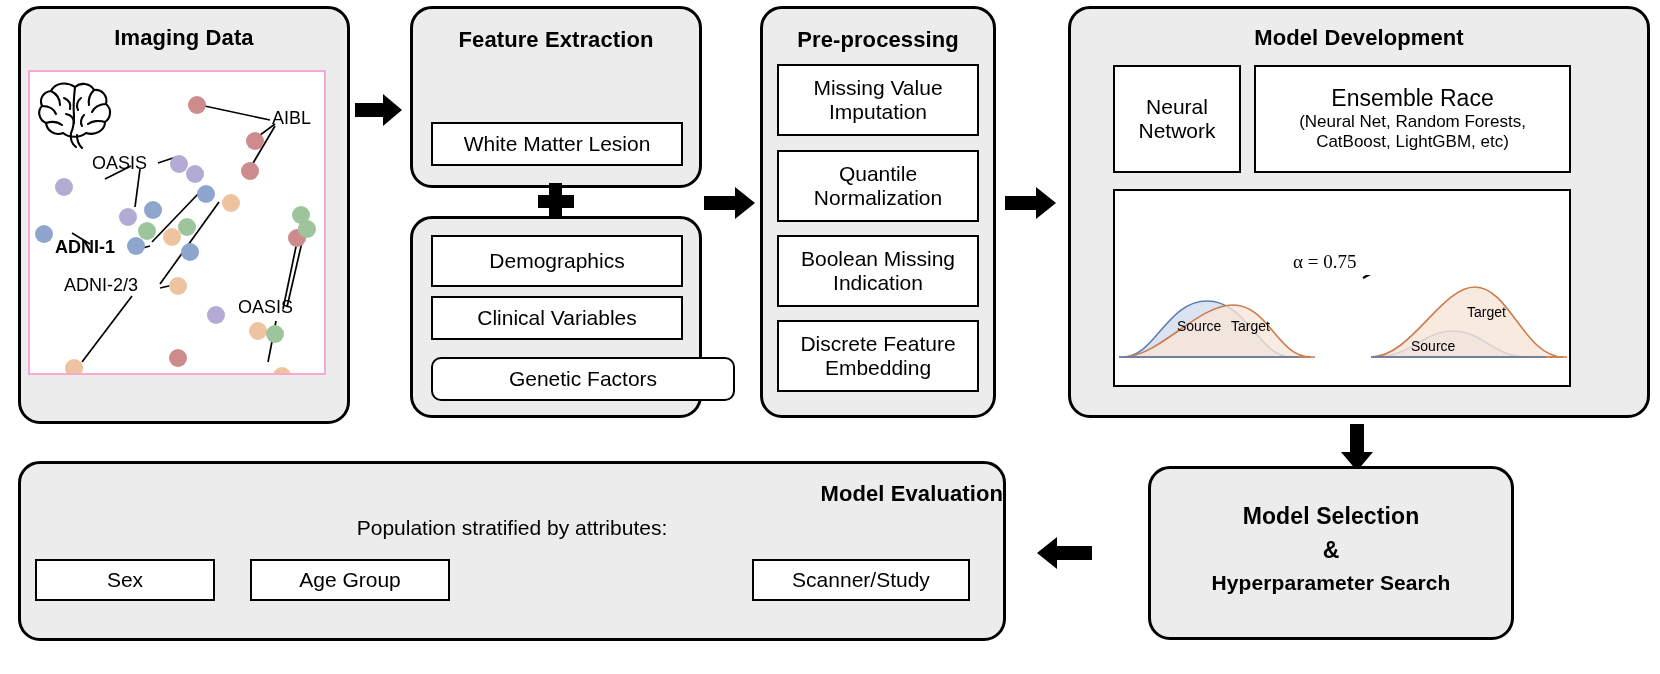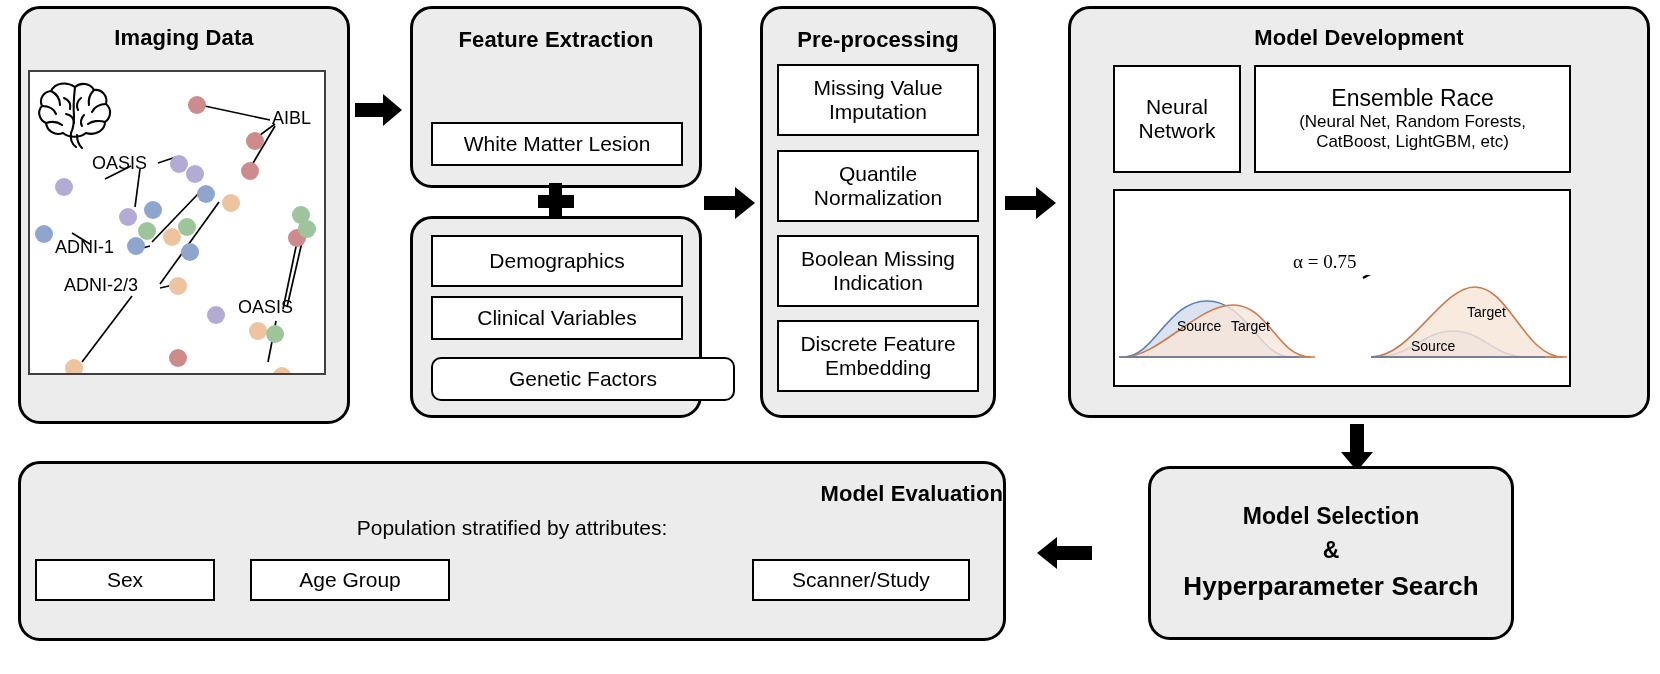--- a/index.html
+++ b/index.html
@@ -35,21 +35,21 @@
     text-align:center;
     font-size:21px;
     line-height:1.12;
   }
   .wbox span{display:block;width:100%;padding:0 6px;}
 
   
   #scatter-frame{
     position:absolute;
     background:#fff;
-    border:2px solid #404040;
+    border:2px solid #f9a8d4;
     box-sizing:border-box;
     overflow:hidden;
   }
   .dot{position:absolute;border-radius:50%;}
   .slabel{
     position:absolute;font-size:18px;white-space:nowrap;
     color:#000;
   }
   #scatter-frame svg{position:absolute;left:0;top:0;}
 
@@ -121,21 +121,21 @@
         <path d="M102 224 L52 290"></path>
 
         <path d="M253 237 L272 146"></path>
         <path d="M257 235 L275 157"></path>
         <path d="M246 249 L238 290"></path>
       </g>
     </svg>
 
     <div class="slabel" style="left:242px;top:36px;">AIBL</div>
     <div class="slabel" style="left:62px;top:81px;">OASIS</div>
-    <div class="slabel" style="left:25px;top:165px;">ADNI-1</div>
+    <div class="slabel" style="left:25px;top:165px;font-weight:bold;">ADNI-1</div>
     <div class="slabel" style="left:34px;top:203px;">ADNI-2/3</div>
     <div class="slabel" style="left:208px;top:225px;">OASIS</div>
 
     <div id="dot-layer">
         <div class="dot" style="left: 158px; top: 24px; width: 18px; height: 18px; background: rgb(205, 139, 139);"></div>
         <div class="dot" style="left: 216px; top: 60px; width: 18px; height: 18px; background: rgb(205, 139, 139);"></div>
         <div class="dot" style="left: 211px; top: 90px; width: 18px; height: 18px; background: rgb(205, 139, 139);"></div>
         <div class="dot" style="left: 258px; top: 157px; width: 18px; height: 18px; background: rgb(205, 139, 139);"></div>
         <div class="dot" style="left: 139px; top: 277px; width: 18px; height: 18px; background: rgb(205, 139, 139);"></div>
         <div class="dot" style="left: 140px; top: 83px; width: 18px; height: 18px; background: rgb(179, 171, 212);"></div>
@@ -271,21 +271,21 @@
 
   <div class="arrow" style="left:1340px;top:424px;">
     <svg width="34" height="48" viewBox="0 0 34 48">
         <path d="M10 0 H24 V28 H33 L17 47 L1 28 H10 Z" fill="#000"></path>
       </svg>
   </div>
 
   <div class="panel" style="left:1148px;top:466px;width:366px;height:174px;">
     <div class="panel-title" style="top:34px;font-size:23px;">Model Selection</div>
     <div class="panel-title" style="top:68px;font-size:23px;">&amp;</div>
-    <div class="panel-title" style="top:102px;font-size:26px;">Hyperparameter Search</div>
+    <div class="panel-title" style="top:102px;font-size:21px;">Hyperparameter Search</div>
   </div>
 
   <div class="arrow" style="left:1036px;top:536px;">
     <svg width="56" height="34" viewBox="0 0 56 34">
         <path d="M56 10 H21 V1 L1 17 L21 33 V24 H56 Z" fill="#000"></path>
       </svg>
   </div>
 
   <div class="panel" style="left:18px;top:461px;width:988px;height:180px;">
     <div class="panel-title" style="top:17px;text-align:right;">Model Evaluation</div>

